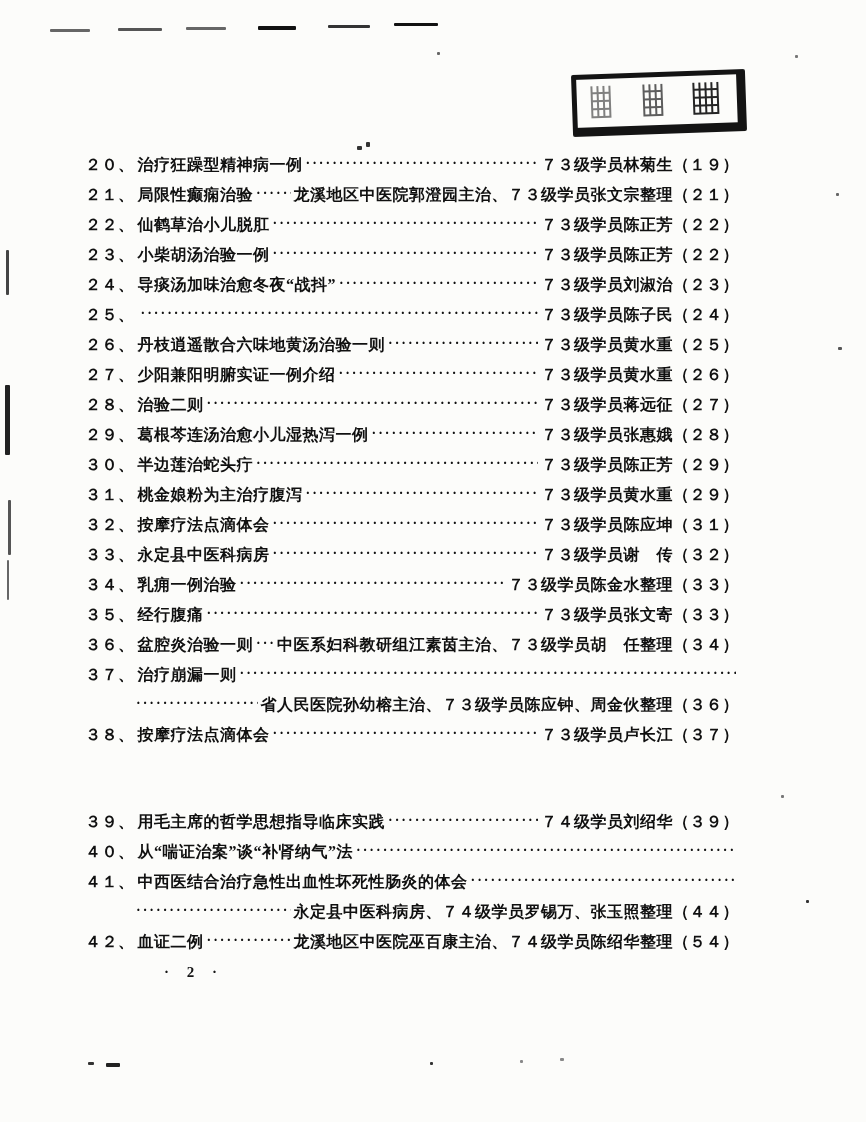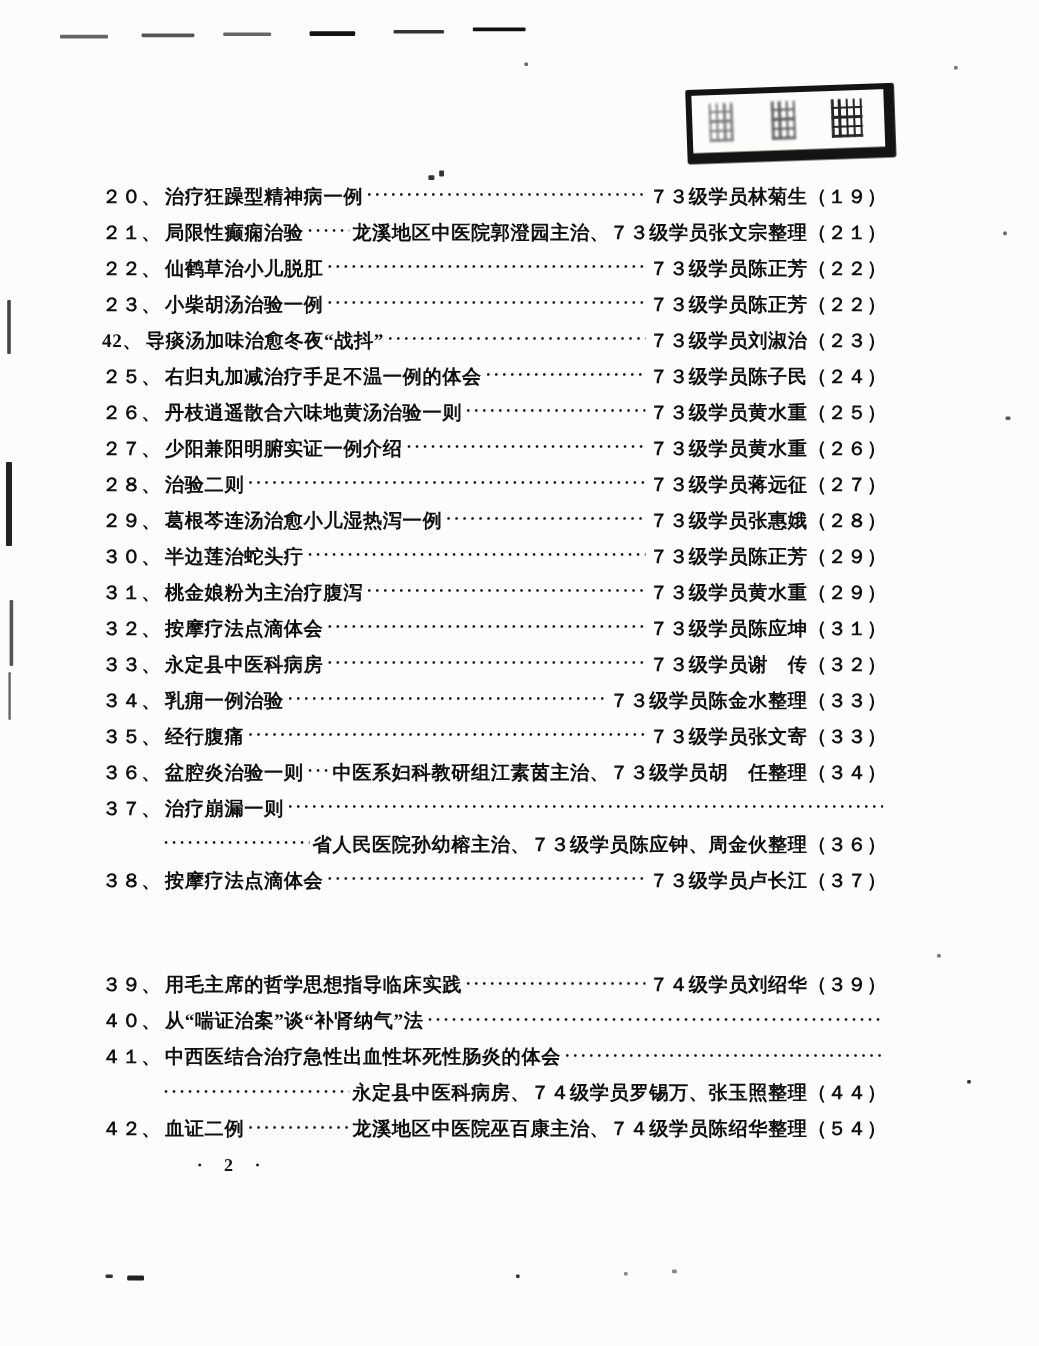--- a/index.html
+++ b/index.html
@@ -81,28 +81,27 @@
       <span class="leader" aria-hidden="true">··························································································</span>
       <span class="toc-right">７３级学员陈正芳（２２）</span>
     </div>
     <div class="toc-row">
       <span class="toc-num">２３、</span>
       <span class="toc-title">小柴胡汤治验一例</span>
       <span class="leader" aria-hidden="true">··························································································</span>
       <span class="toc-right">７３级学员陈正芳（２２）</span>
     </div>
     <div class="toc-row">
-      <span class="toc-num">42、</span>
+      <span class="toc-num">２４、</span>
       <span class="toc-title">导痰汤加味治愈冬夜“战抖”</span>
       <span class="leader" aria-hidden="true">··························································································</span>
       <span class="toc-right">７３级学员刘淑治（２３）</span>
     </div>
     <div class="toc-row">
       <span class="toc-num">２５、</span>
-      <span class="toc-title">右归丸加减治疗手足不温一例的体会</span>
       <span class="leader" aria-hidden="true">··························································································</span>
       <span class="toc-right">７３级学员陈子民（２４）</span>
     </div>
     <div class="toc-row">
       <span class="toc-num">２６、</span>
       <span class="toc-title">丹枝逍遥散合六味地黄汤治验一则</span>
       <span class="leader" aria-hidden="true">··························································································</span>
       <span class="toc-right">７３级学员黄水重（２５）</span>
     </div>
     <div class="toc-row">

